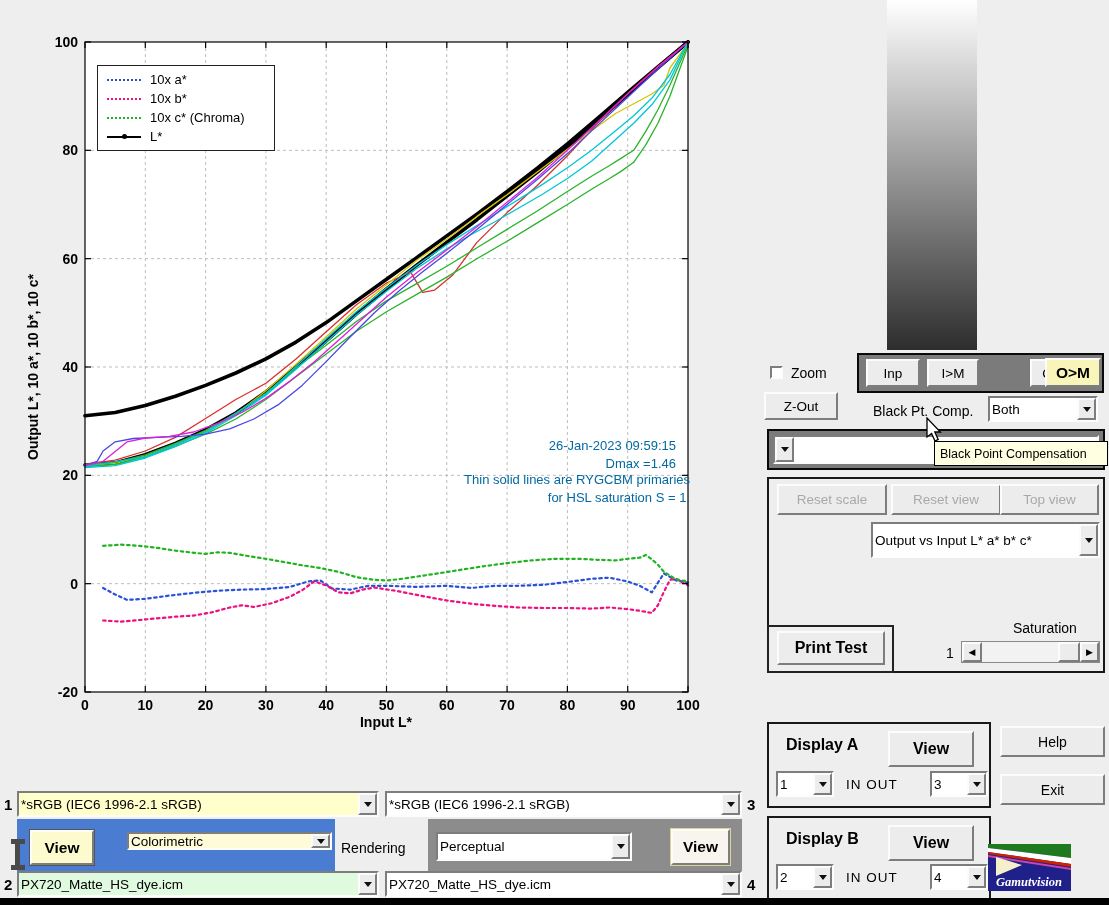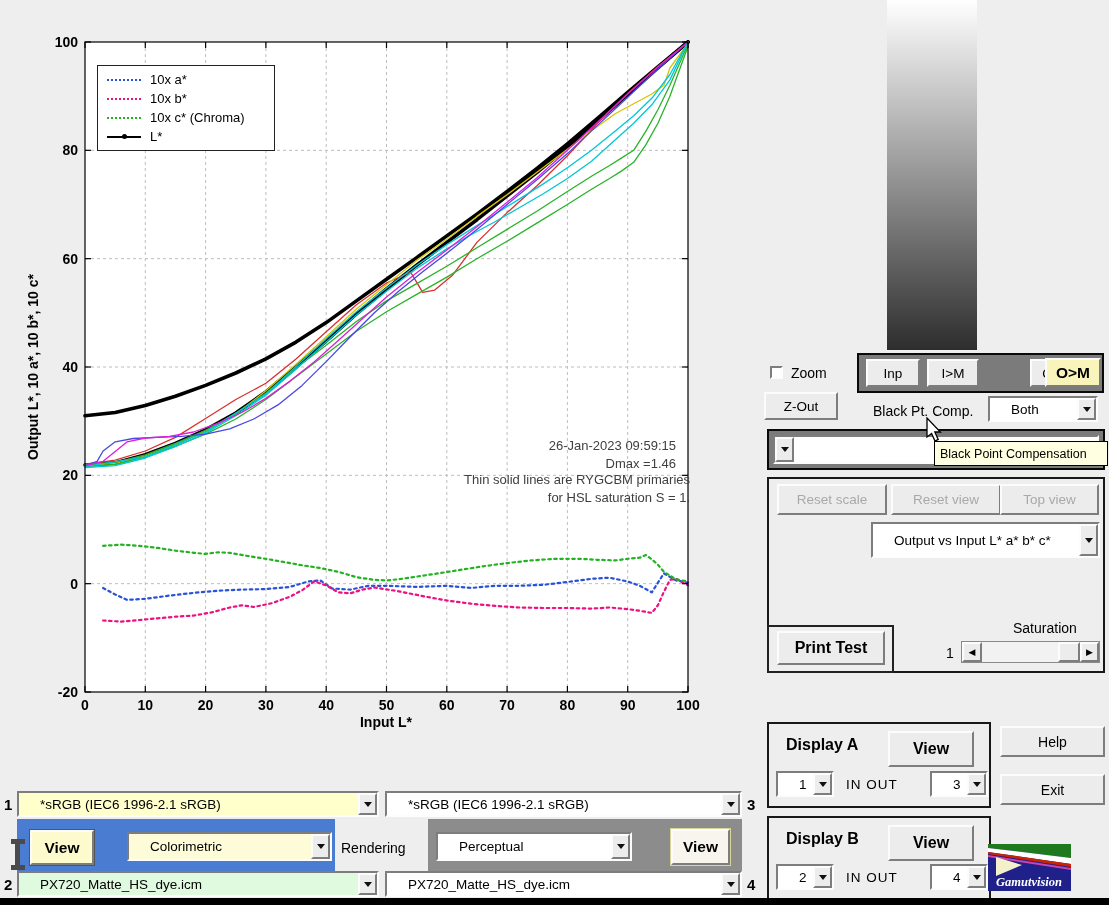--- a/index.html
+++ b/index.html
@@ -8,37 +8,37 @@
   .abs{position:absolute;}
   
   .raised{background:#ececec;border-top:2px solid #fcfcfc;border-left:2px solid #fcfcfc;
           border-right:2px solid #7d7d7d;border-bottom:2px solid #7d7d7d;box-sizing:border-box;}
   .sunken{background:#fff;border-top:2px solid #7d7d7d;border-left:2px solid #7d7d7d;
           border-right:2px solid #fdfdfd;border-bottom:2px solid #fdfdfd;box-sizing:border-box;}
   .btn{display:flex;align-items:center;justify-content:center;font-size:13.5px;color:#000;cursor:default;}
   .btn.bold{font-weight:700;font-size:15.5px;}
   .btn.disabled{color:#a9a9a9;}
   .combo{display:flex;align-items:stretch;box-sizing:border-box;}
-  .combo .field{flex:1;display:flex;align-items:center;padding-left:21px;font-size:13.5px;
+  .combo .field{flex:1;display:flex;align-items:center;padding-left:2px;font-size:13.5px;
                 white-space:nowrap;overflow:hidden;text-align:right;}
   .combo .arrow{width:19px;display:flex;align-items:center;justify-content:center;}
   .tri-down{width:0;height:0;border-left:4px solid transparent;border-right:4px solid transparent;
             border-top:5px solid #101010;}
   .groupbox{border:2px solid #181818;box-sizing:border-box;}
   .lbl{font-size:13.5px;color:#000;white-space:nowrap;}
   .num-lbl{font-size:15px;font-weight:700;color:#000;}
   
   #legend{background:#fff;border:1px solid #222;padding:7px 9px;display:flex;flex-direction:column;gap:6px;}
   .leg-row{display:flex;align-items:center;gap:9px;height:13px;}
   .leg-swatch{width:34px;height:8px;position:relative;flex:0 0 34px;}
   .leg-line{position:absolute;left:0;right:0;top:3px;border-top-width:2px;}
   .leg-dot{position:absolute;left:15px;top:1px;width:5px;height:5px;border-radius:50%;background:#000;}
   .leg-txt{font-size:13px;color:#000;white-space:nowrap;}
   
-  .ann{font-size:13px;color:#404040;text-align:right;line-height:18px;white-space:nowrap;}
+  .ann{font-size:13px;color:#0369a1;text-align:right;line-height:18px;white-space:nowrap;}
   
   #tooltip{background:#ffffe1;border:1px solid #000;font-size:12.5px;display:flex;
            align-items:center;padding:0 5px;box-sizing:border-box;}
   .ctr{display:flex;align-items:center;justify-content:center;}
 </style>
 </head>
 <body>
 
 <div id="root">
 
@@ -286,21 +286,21 @@
   <div class="abs combo sunken" style="left:385px;top:791px;width:357px;height:26px;">
     <span class="field">*sRGB   (IEC6 1996-2.1 sRGB)</span>
     <span class="arrow raised">
         <span class="tri-down"></span>
       </span>
   </div>
   <span class="abs num-lbl" style="left:747px;top:796px;">3</span>
 
   <div class="abs" style="left:17px;top:819px;width:318px;height:57px;background:#4a7cd2;"></div>
   <div class="abs raised btn bold" style="left:30px;top:830px;width:64px;height:35px;background:#fdfbce;outline:1px solid #555;">View</div>
-  <div class="abs combo sunken" style="left:127px;top:832px;width:205px;height:29px;">
+  <div class="abs combo sunken" style="left:127px;top:832px;width:205px;height:18px;">
     <span class="field" style="background:#fdfbd8;">Colorimetric</span>
     <span class="arrow raised">
         <span class="tri-down"></span>
       </span>
   </div>
   <span class="abs lbl" style="left:341px;top:840px;font-size:14px;">Rendering</span>
 
   <div class="abs" style="left:428px;top:819px;width:314px;height:57px;background:#8c8c8c;"></div>
   <div class="abs combo sunken" style="left:436px;top:832px;width:196px;height:29px;">
     <span class="field">Perceptual</span>

